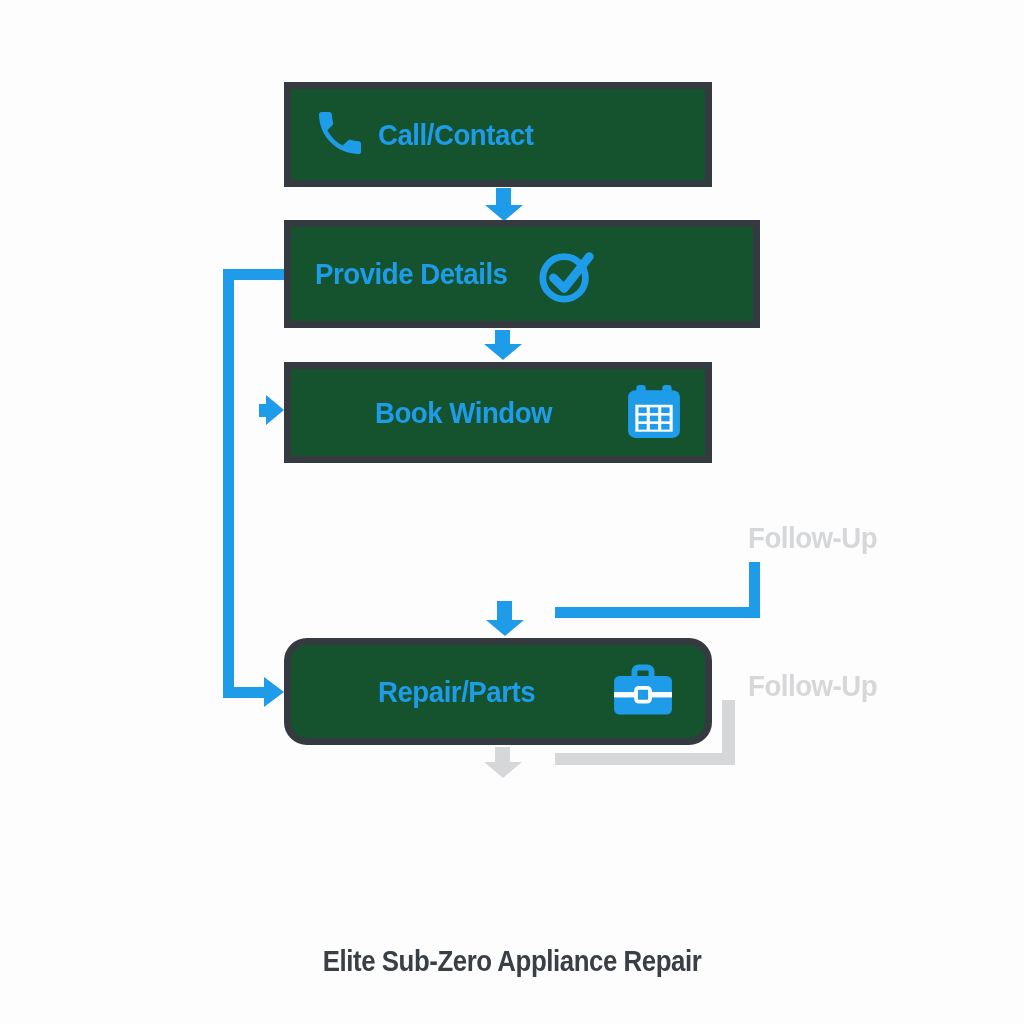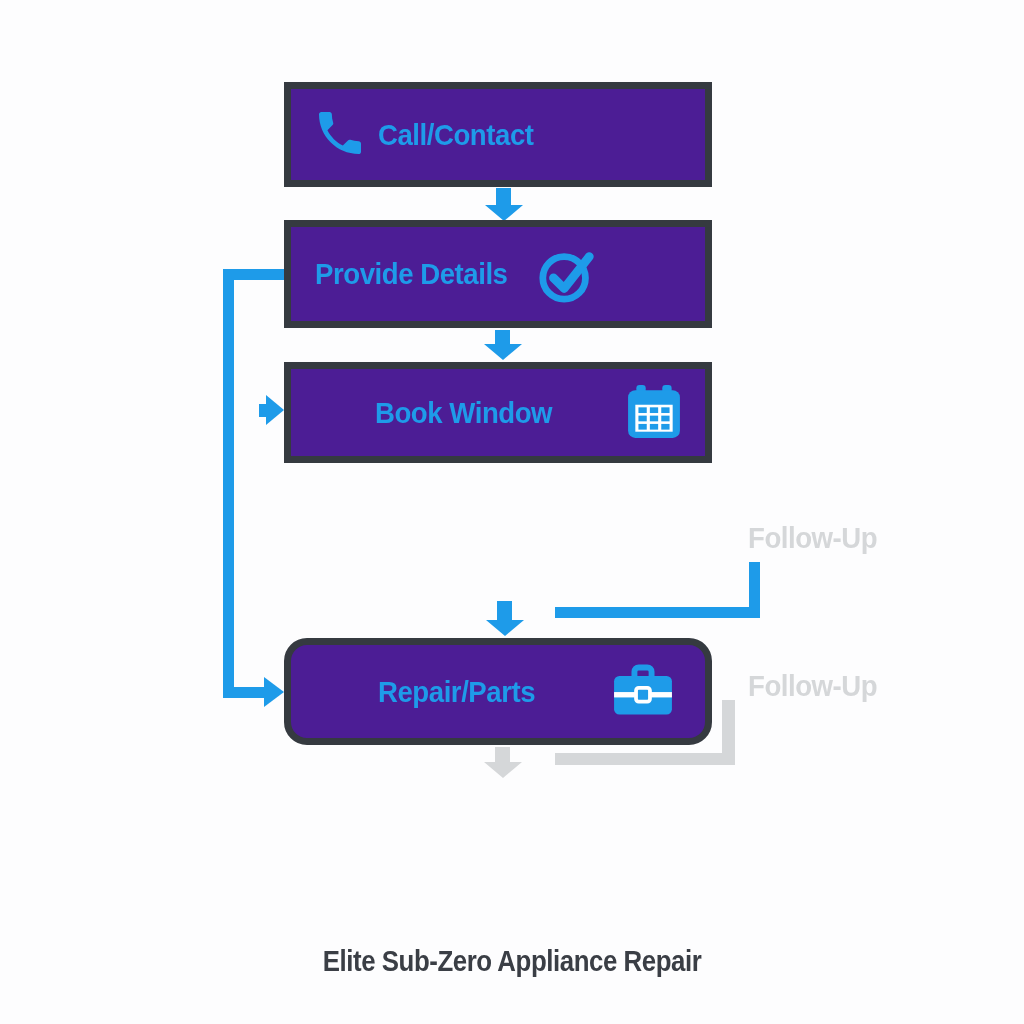--- a/index.html
+++ b/index.html
@@ -8,25 +8,25 @@
     --muted:#D5D7D9;
     --title:#3A3E45;
   }
   html,body{margin:0;padding:0;background:#fdfdfe;}
   #canvas{
     position:relative;width:1024px;height:1024px;background:#fdfdfe;
     font-family:"Liberation Sans",sans-serif;overflow:hidden;
   }
   
   .box{
-    position:absolute;left:284px;width:414px;background:#4c1d95;
+    position:absolute;left:284px;width:414px;background:#14532d;
     border:7px solid var(--outline);z-index:2;
   }
   .b1{top:82px;height:91px;}
-  .b2{top:220px;height:94px;}
+  .b2{top:220px;height:94px;padding-left:48px;}
   .b3{top:362px;height:87px;}
   .b4{top:495px;height:91px;}
   .b5{top:638px;height:93px;border-radius:23px;}
   .b6{top:780px;height:91px;}
   .box-label{
     position:absolute;top:50%;transform:translateY(-50%) scaleX(0.92);
     transform-origin:left center;white-space:nowrap;
     font-size:30px;font-weight:bold;letter-spacing:-0.5px;color:var(--accent);
   }
   .icon{position:absolute;}

